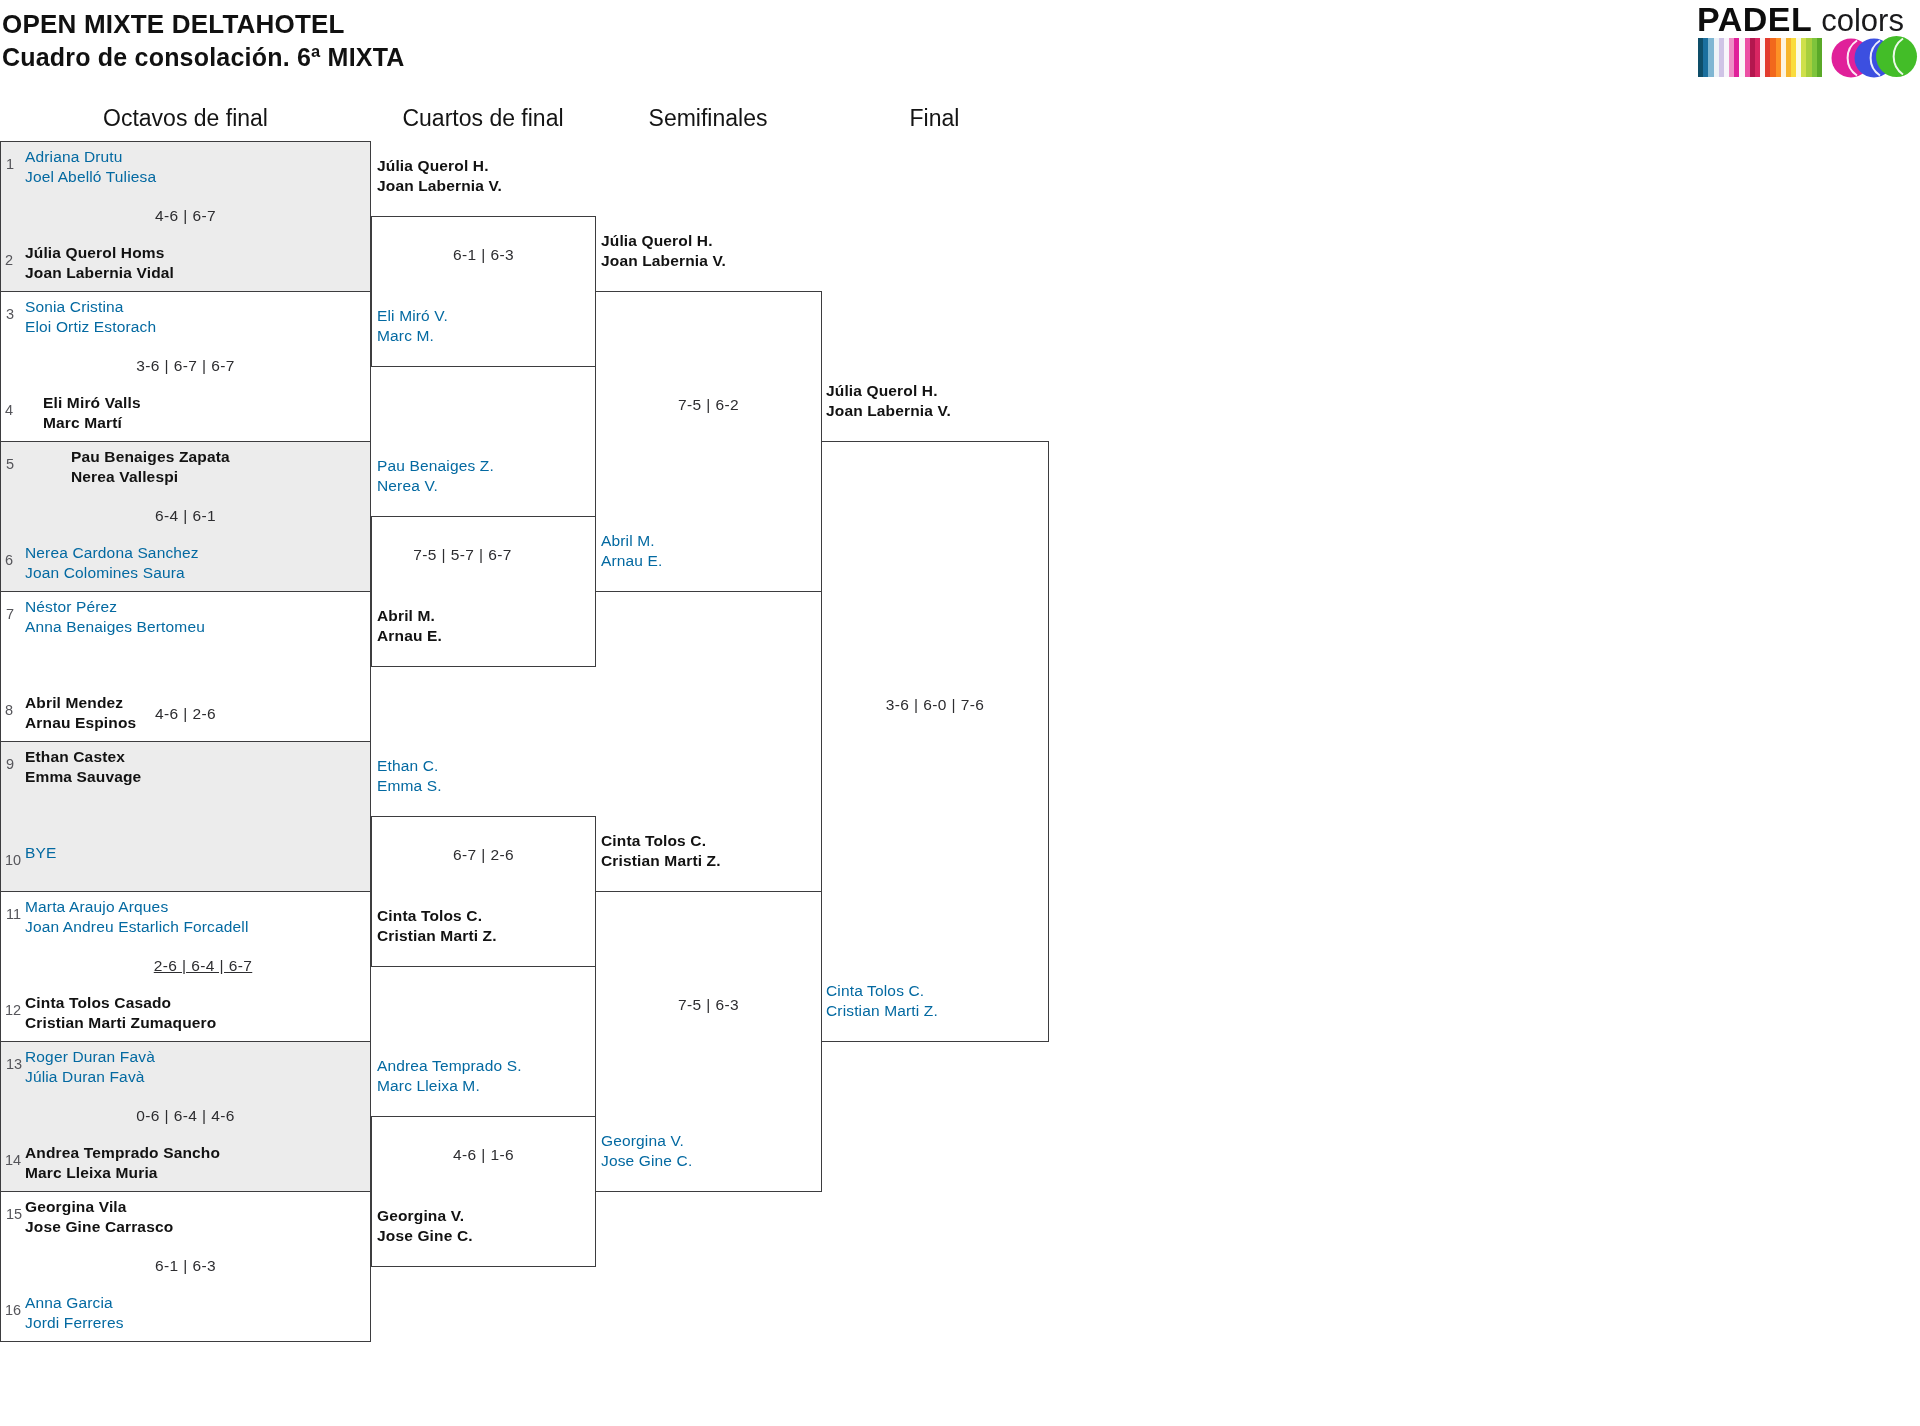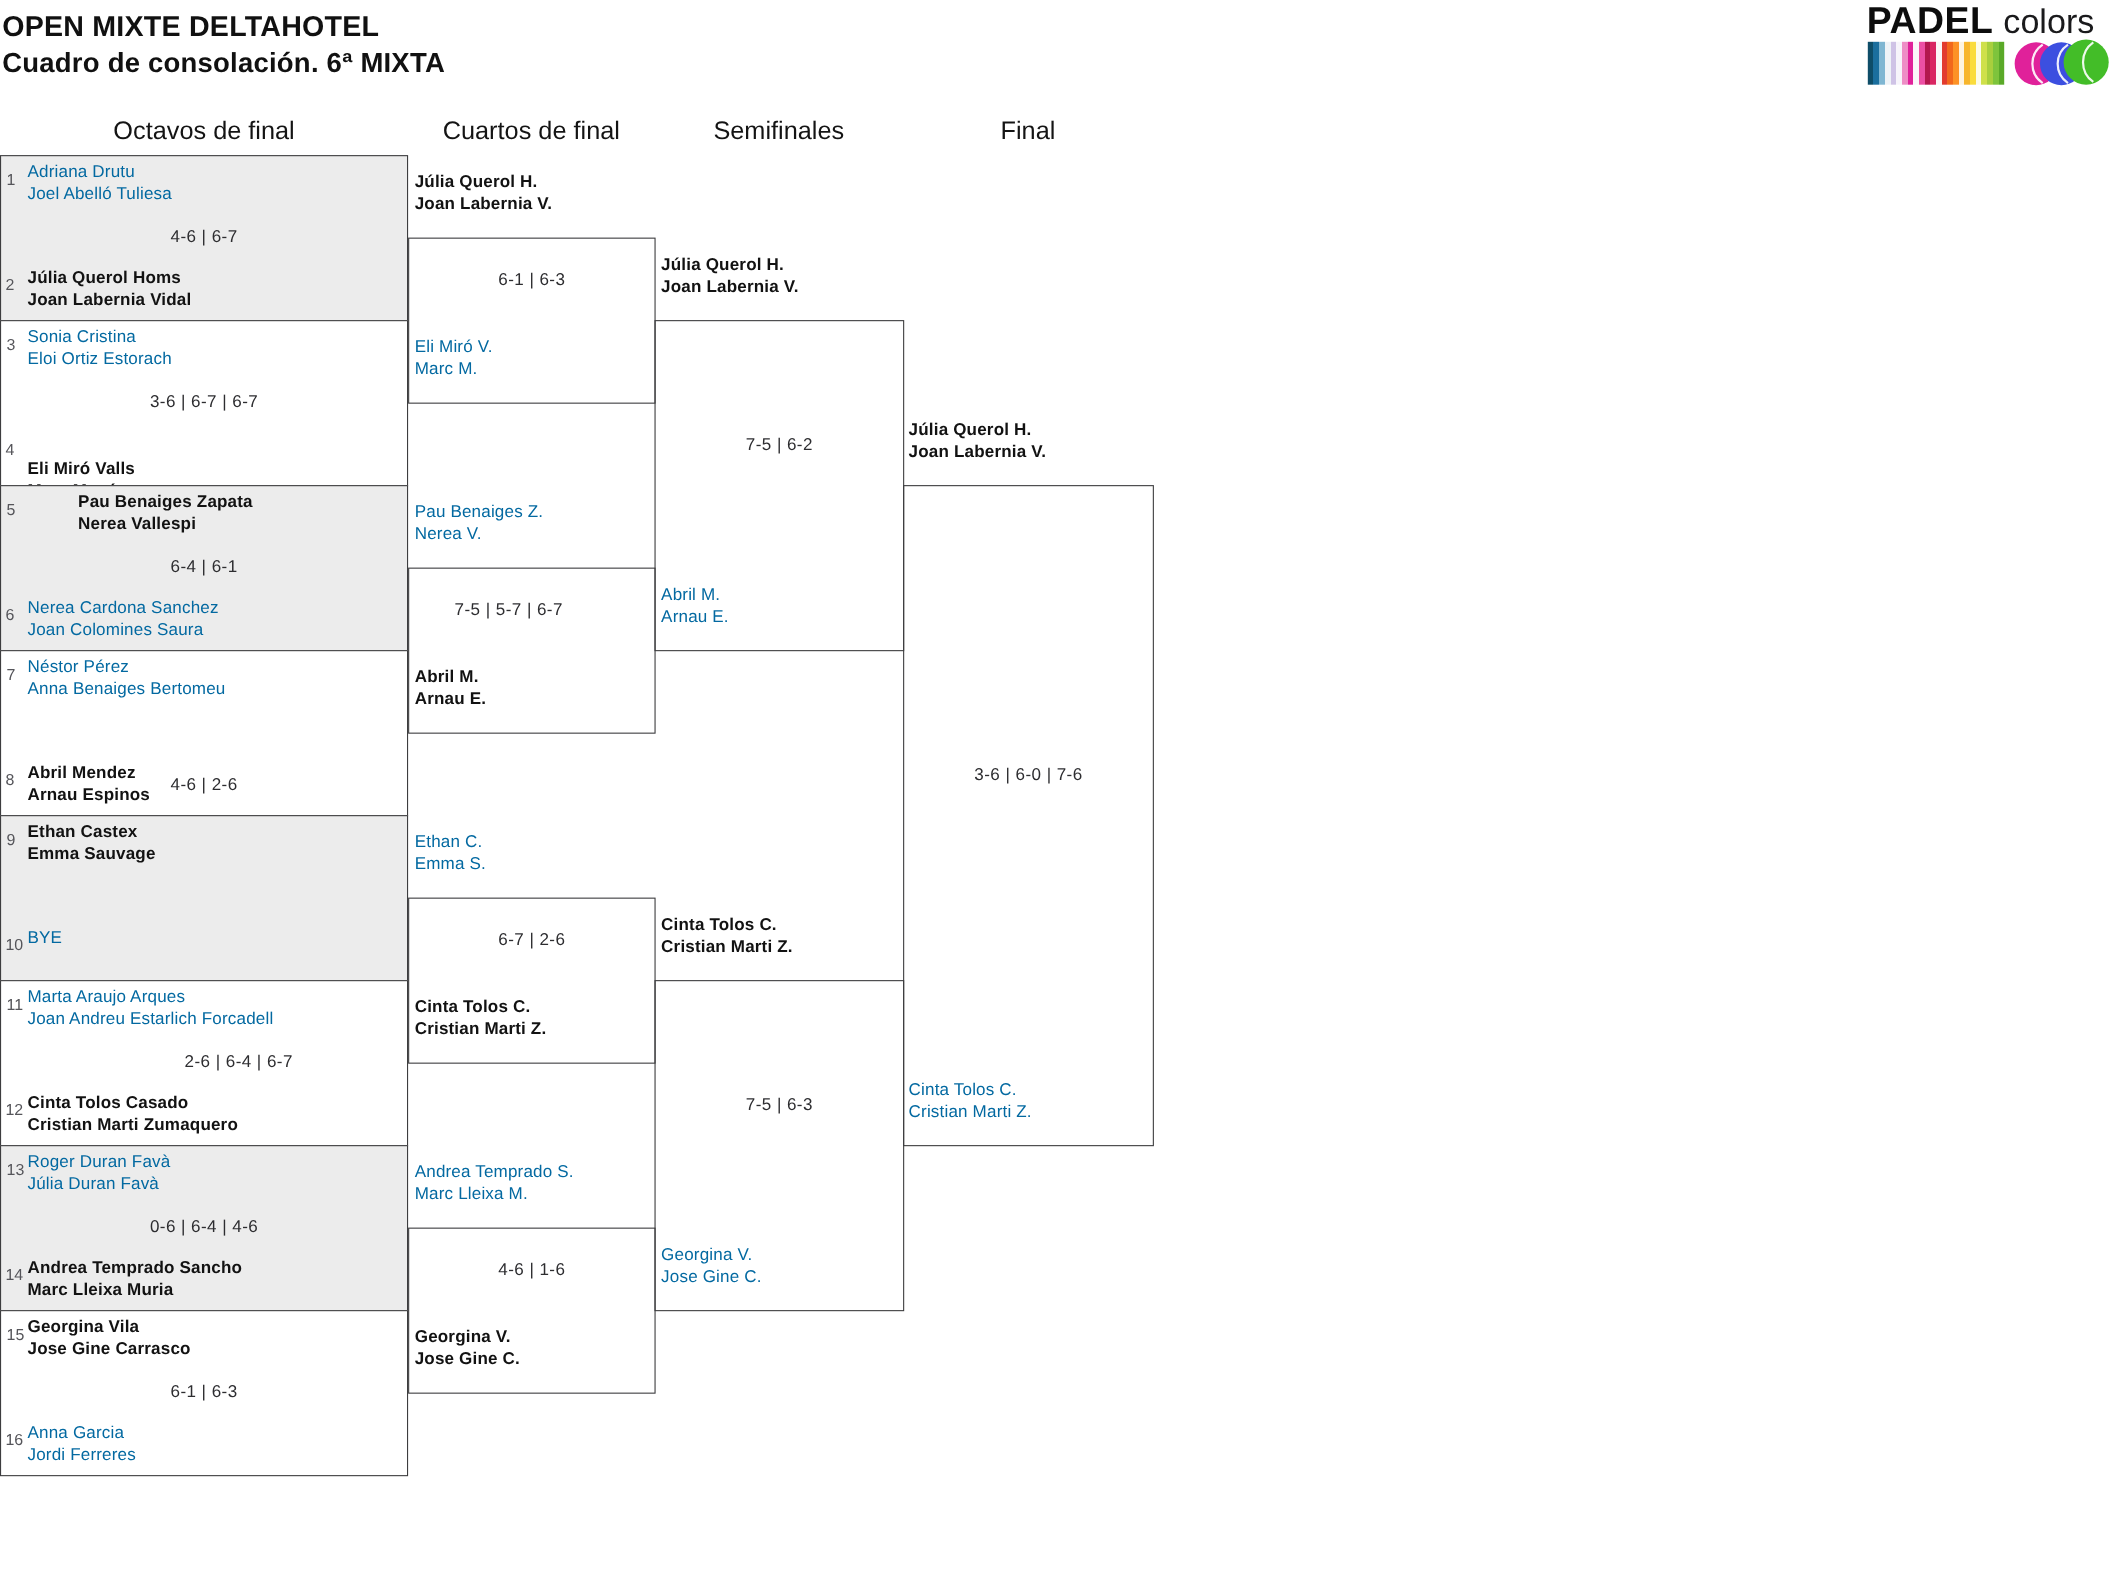--- a/index.html
+++ b/index.html
@@ -57,21 +57,21 @@
       <div>Joan Labernia Vidal</div>
     </div>
     <div class="obox" style="left: 0px; top: 291px; width: 371px; height: 151px; position: absolute;"></div>
     <div class="seed" style="left: 6px; top: 304px; position: absolute;">3</div>
     <div class="team lose" style="left: 25px; top: 297px; position: absolute;">
       <div>Sonia Cristina</div>
       <div>Eloi Ortiz Estorach</div>
     </div>
     <div class="score" style="left: 0px; top: 356px; width: 371px; position: absolute;">3-6 | 6-7 | 6-7</div>
     <div class="seed" style="left: 5px; top: 400px; position: absolute;">4</div>
-    <div class="team win" style="left: 25px; top: 393px; position: absolute; margin-top: 24px;">
+    <div class="team win" style="left: 43px; top: 393px; position: absolute;">
       <div>Eli Miró Valls</div>
       <div>Marc Martí</div>
     </div>
     <div class="obox shade" style="left: 0px; top: 441px; width: 371px; height: 151px; position: absolute;"></div>
     <div class="seed" style="left: 6px; top: 454px; position: absolute;">5</div>
     <div class="team win" style="left: 25px; top: 447px; position: absolute; margin-left: 46px;">
       <div>Pau Benaiges Zapata</div>
       <div>Nerea Vallespi</div>
     </div>
     <div class="score" style="left: 0px; top: 506px; width: 371px; position: absolute;">6-4 | 6-1</div>
@@ -103,21 +103,21 @@
     <div class="team lose" style="left: 25px; top: 843px; position: absolute;">
       <div>BYE</div>
       <div></div>
     </div>
     <div class="obox" style="left: 0px; top: 891px; width: 371px; height: 151px; position: absolute;"></div>
     <div class="seed" style="left: 6px; top: 904px; position: absolute;">11</div>
     <div class="team lose" style="left: 25px; top: 897px; position: absolute;">
       <div>Marta Araujo Arques</div>
       <div>Joan Andreu Estarlich Forcadell</div>
     </div>
-    <div class="score" style="left: 16px; top: 956px; width: 402px; position: absolute;">2-6 | 6-4 | 6-7</div>
+    <div class="score" style="left: 2px; top: 956px; width: 402px; position: absolute; text-decoration: underline;">2-6 | 6-4 | 6-7</div>
     <div class="seed" style="left: 5px; top: 1000px; position: absolute;">12</div>
     <div class="team win" style="left: 25px; top: 993px; position: absolute;">
       <div>Cinta Tolos Casado</div>
       <div>Cristian Marti Zumaquero</div>
     </div>
     <div class="obox shade" style="left: 0px; top: 1041px; width: 371px; height: 151px; position: absolute;"></div>
     <div class="seed" style="left: 6px; top: 1054px; position: absolute;">13</div>
     <div class="team lose" style="left: 25px; top: 1047px; position: absolute;">
       <div>Roger Duran Favà</div>
       <div>Júlia Duran Favà</div>

